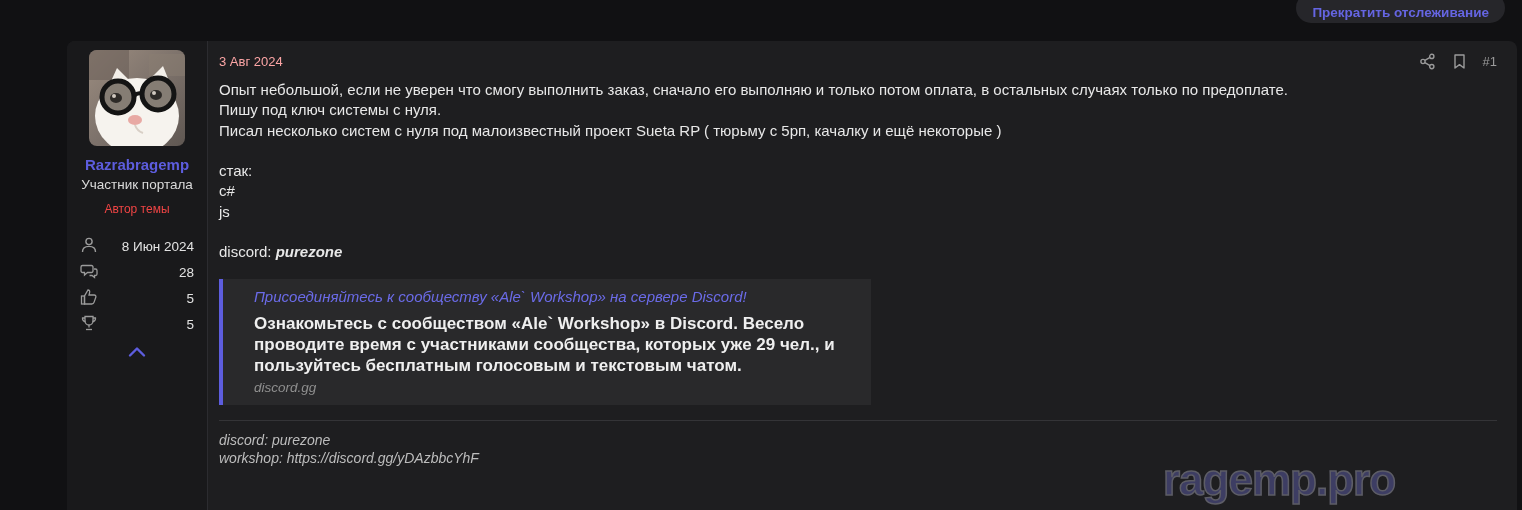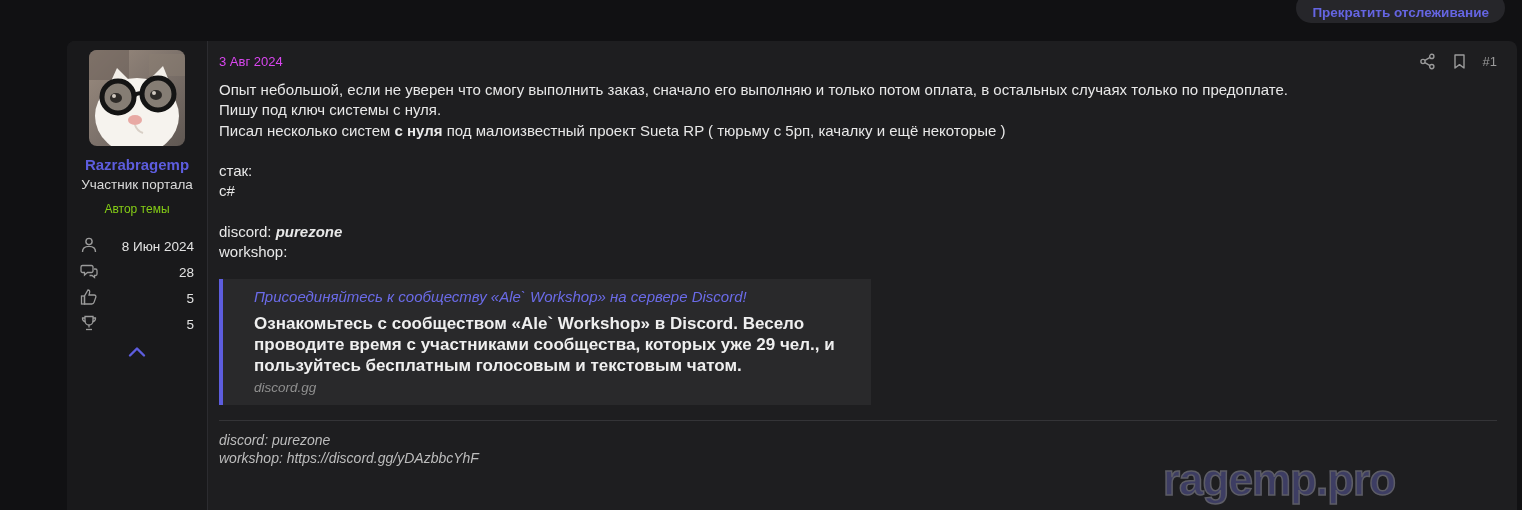--- a/index.html
+++ b/index.html
@@ -31,42 +31,42 @@
   
   .user-cell {
     width:141px; flex:0 0 141px; background:#19191b;
     border-right:1px solid #2c2c30; padding-top:9px; text-align:center;
   }
   .avatar { width:96px; height:96px; border-radius:8px; overflow:hidden;
     display:block; margin:0 auto; cursor:pointer; }
   .username { display:block; margin-top:10px; color:#5d5dde; font-weight:bold;
     font-size:15px; text-decoration:none; cursor:pointer; }
   .user-title { margin-top:4px; font-size:13.5px; color:#dadada; }
-  .user-badge { margin-top:10px; font-size:12px; color:#84cc16; }
+  .user-badge { margin-top:10px; font-size:12px; color:#ef4444; }
   .user-stats { margin-top:12px; padding:0 13px; }
   .stat-row { display:flex; align-items:flex-end; justify-content:space-between;
     height:26px; color:#9b9b9b; }
   .stat-row svg { width:18px; height:18px; }
   .stat-value { color:#e2e2e2; font-size:13.5px; }
   .collapse-btn { margin-top:14px; color:#5d5dde; cursor:pointer; background:none;
     border:none; }
   .collapse-btn svg { width:20px; height:12px; }
 
   
   .post-main { flex:1; padding:10px 20px 0 11px; position:relative; }
   .post-header { display:flex; justify-content:space-between; align-items:center;
     height:20px; margin-bottom:9px; }
-  .post-date { color:#d946ef; font-size:13px; cursor:pointer; }
+  .post-date { color:#fca5a5; font-size:13px; cursor:pointer; }
   .post-header-right { display:flex; align-items:center; gap:15px; color:#9a9a9a; }
   .post-header-right svg { width:17px; height:17px; display:block; cursor:pointer; }
   .post-number { font-size:13px; cursor:pointer; }
 
   .post-body { font-size:15px; line-height:20.3px; color:#e8e8e8; }
   .post-body .gap { height:20.3px; }
-  .b { font-weight:bold; }
+  .b { font-weight:normal; }
   .bi { font-weight:bold; font-style:italic; }
 
   
   .embed {
     margin-top:16px; width:652px; background:#29292b;
     border-left:4px solid #5d5dde; padding:9px 15px 10px 31px;
   }
   .embed-title { font-style:italic; color:#6b6be8; font-size:15px;
     text-decoration:none; display:block; cursor:pointer; }
   .embed-desc { margin-top:8px; font-weight:bold; color:#efefef;
@@ -181,23 +181,23 @@
       </span>
     </div>
 
     <div class="post-body">
       <div>Опыт небольшой, если не уверен что смогу выполнить заказ, сначало его выполняю и только потом оплата, в остальных случаях только по предоплате.</div>
       <div>Пишу под ключ системы с нуля.</div>
       <div><span>Писал несколько систем </span><span class="b">с нуля</span><span> под малоизвестный проект Sueta RP ( тюрьму с 5рп, качалку и ещё некоторые )</span></div>
       <div class="gap"></div>
       <div>стак:</div>
       <div>c#</div>
+      <div>js</div>
       <div class="gap"></div>
       <div><span>discord: </span><span class="bi">purezone</span></div>
-      <div>workshop:</div>
     </div>
 
     <div class="embed">
       <a class="embed-title">Присоединяйтесь к сообществу «Ale` Workshop» на сервере Discord!</a>
       <div class="embed-desc">Ознакомьтесь с сообществом «Ale` Workshop» в Discord. Весело проводите время с участниками сообщества, которых уже 29 чел., и пользуйтесь бесплатным голосовым и текстовым чатом.</div>
       <div class="embed-source">discord.gg</div>
     </div>
 
     <div class="signature">
       <div>discord: purezone</div>

